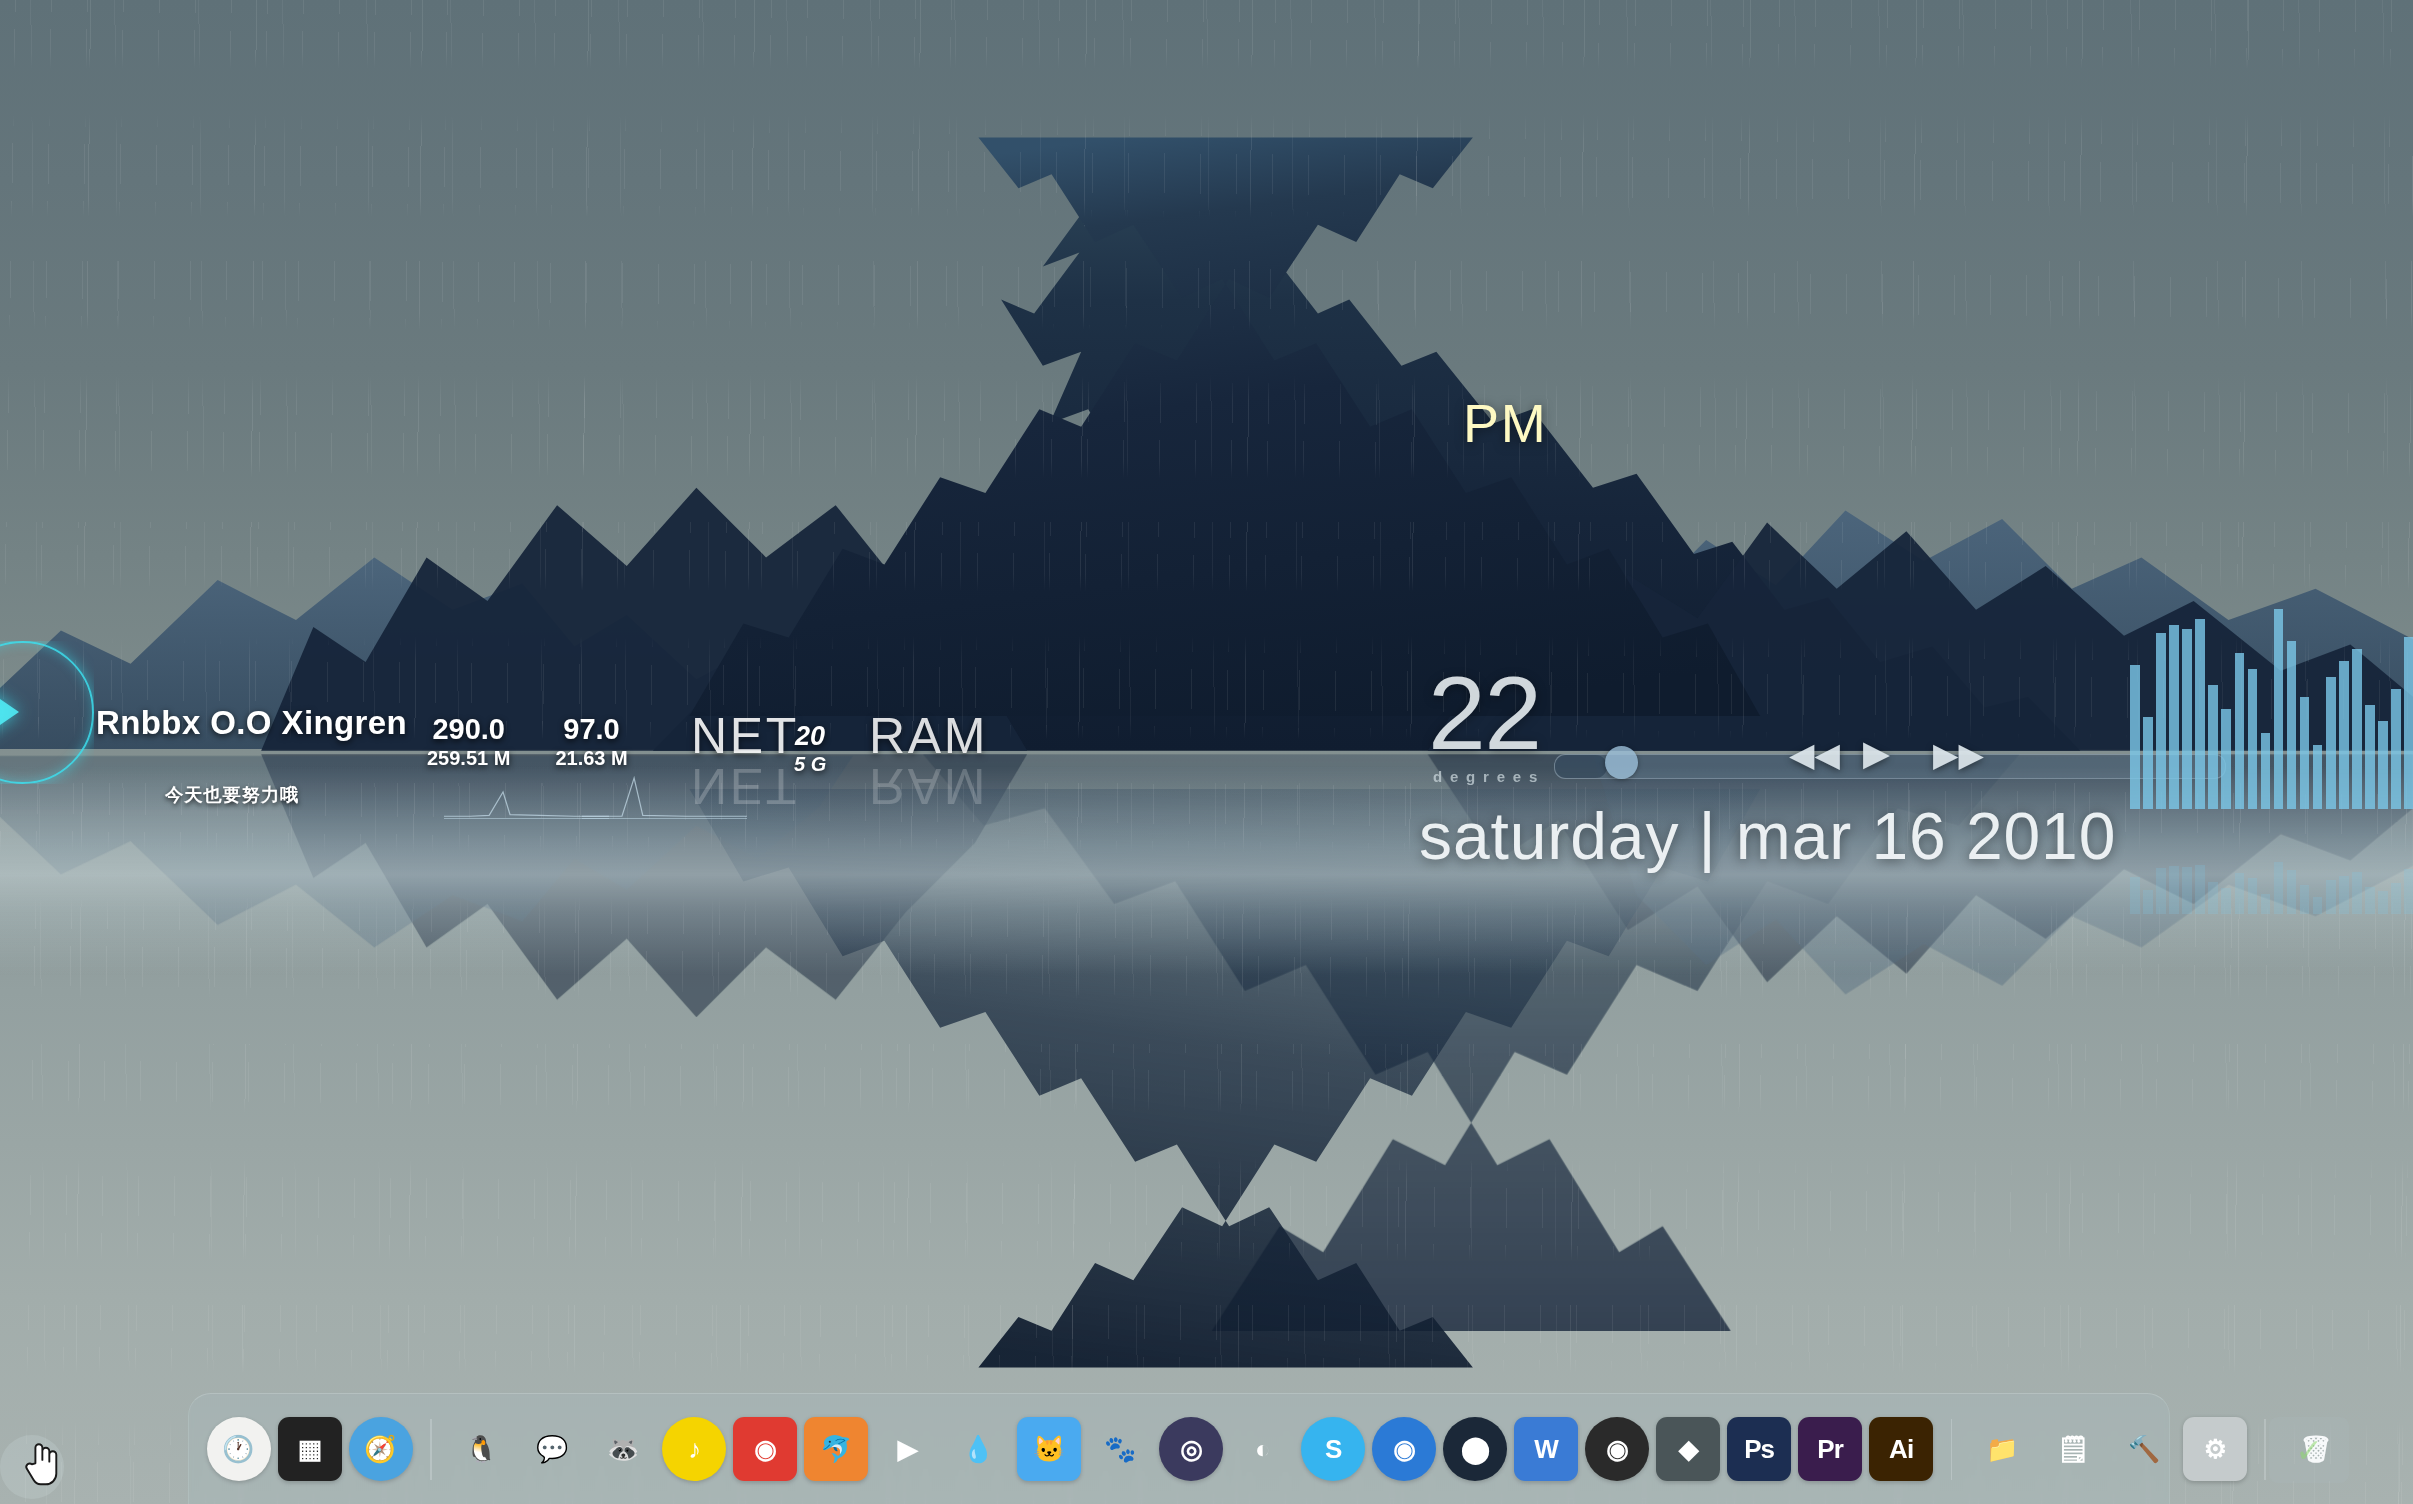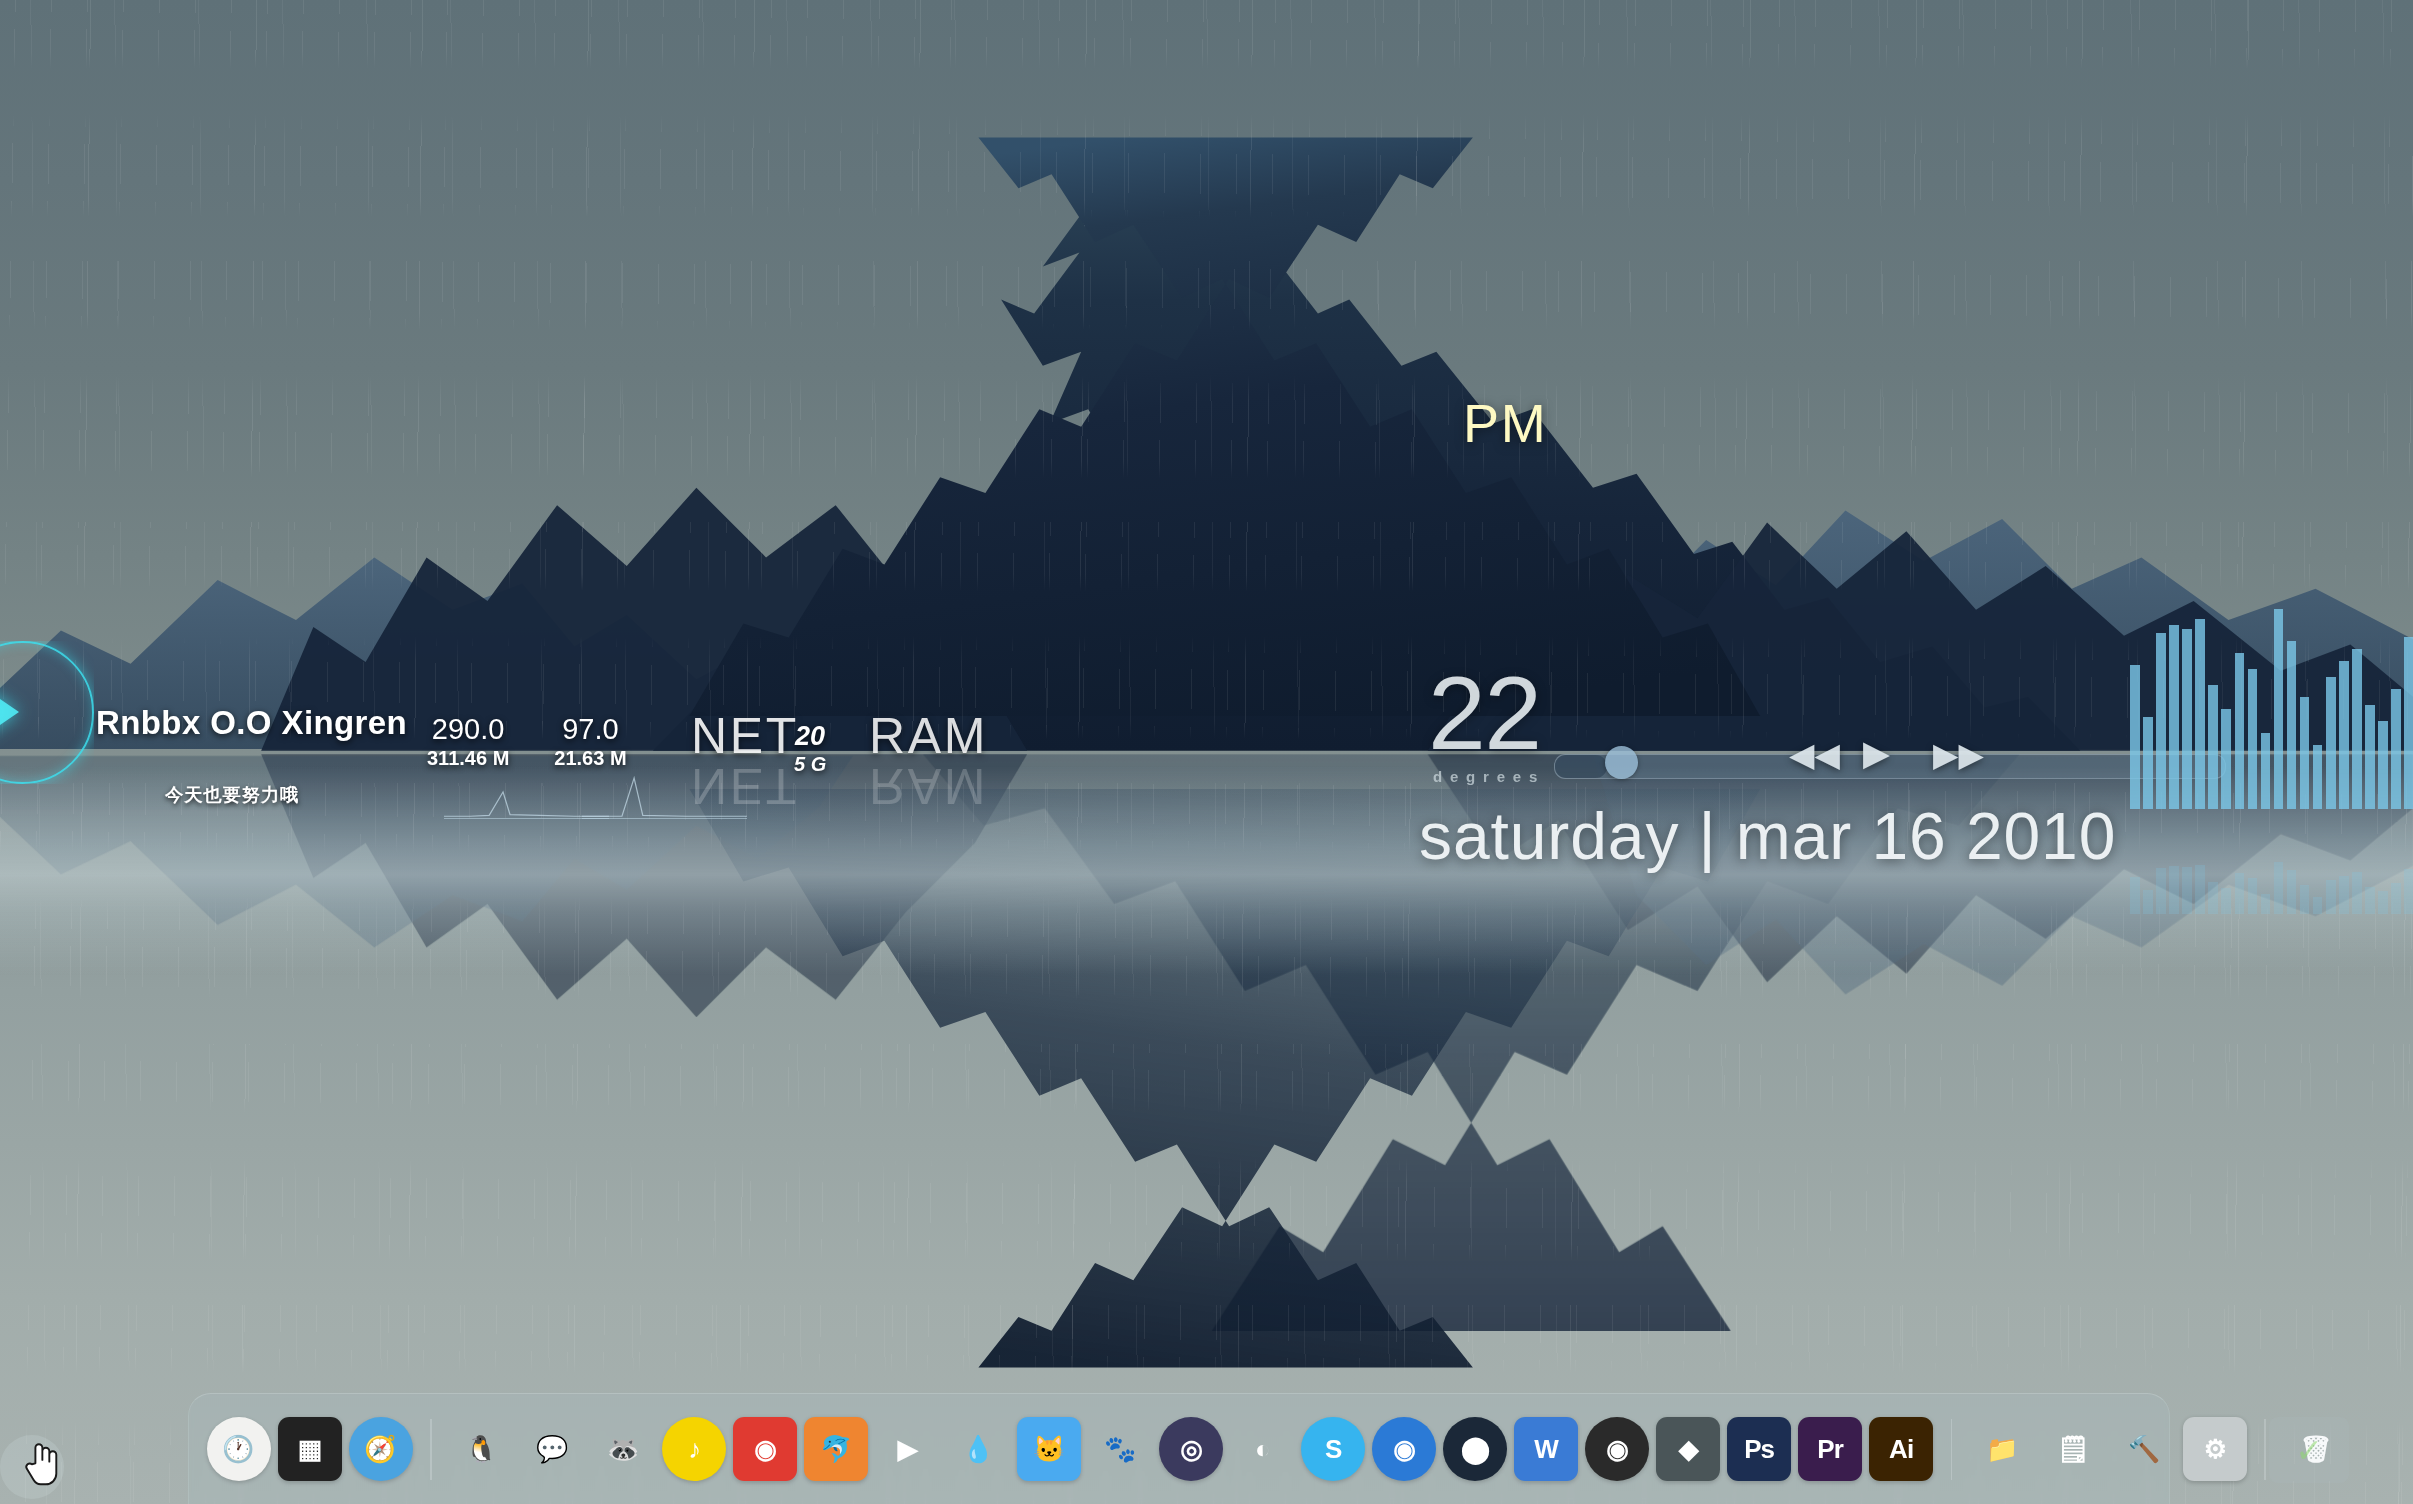--- a/index.html
+++ b/index.html
@@ -149,21 +149,21 @@
 
   .net-group {
     position: absolute;
     left: 427px; top: 714px;
     display: flex;
     gap: 45px;
     color: #fff;
   }
   .net-col { text-align: center; }
   .net-big {
-    font-size: 29px; font-weight: 400;
+    font-size: 29px; font-weight: 700;
     line-height: 31px;
     text-shadow: 0 1.7px 6.1px rgba(0,0,0,.8);
   }
   .net-small {
     font-size: 20px; font-weight: 700;
     line-height: 26px;
     text-shadow: 0 1.7px 6.1px rgba(0,0,0,.8);
   }
   .net-label {
     position: absolute;
@@ -501,21 +501,21 @@
   </div>
 
   <div class="infobar">
     <div class="username">Rnbbx O.O Xingren</div>
   </div>
   <div class="motto">今天也要努力哦</div>
 
   <div class="net-group">
     <div class="net-col">
       <div class="net-big">290.0</div>
-      <div class="net-small">311.46 M</div>
+      <div class="net-small">259.51 M</div>
     </div>
     <div class="net-col">
       <div class="net-big">97.0</div>
       <div class="net-small">21.63 M</div>
     </div>
   </div>
 
   <svg class="mini-graph" style="left:444px; top:766px; width:165px;" viewBox="0 0 190 60" preserveAspectRatio="none">
     <polyline points="0,58 30,58 52,57 68,30 76,56 110,57 150,58 190,58" fill="none" stroke="rgba(200,222,235,.7)" stroke-width="1.4"></polyline>
   </svg>

